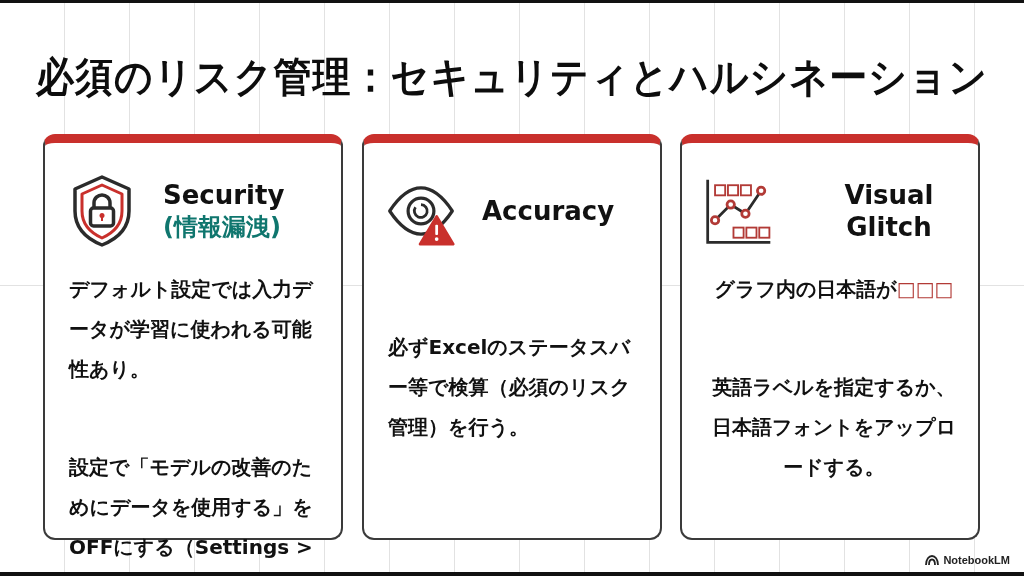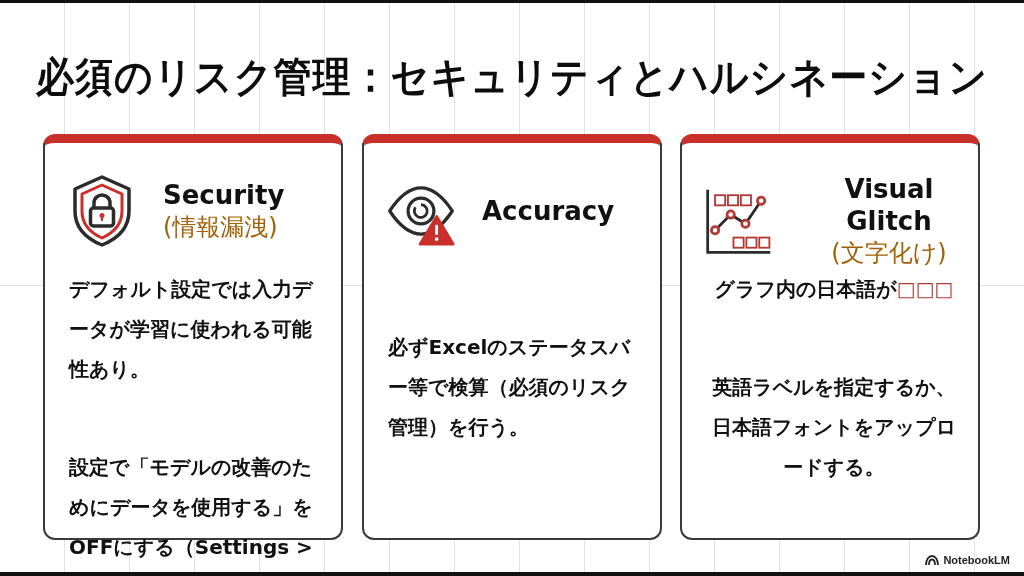--- a/index.html
+++ b/index.html
@@ -46,21 +46,21 @@
       position: absolute;
       left: 22px; top: 30px;
       display: flex; align-items: center;
     }
     .card-icon { width: 70px; height: 76px; flex: 0 0 auto; }
     .card-titles { margin-left: 26px; }
     .card-title-en {
       font-size: 26px; font-weight: bold; line-height: 32px; color: #111;
     }
     .card-title-ja {
-      font-size: 24px; font-weight: normal; line-height: 32px; color: #a16207;
+      font-size: 24px; font-weight: bold; line-height: 32px; color: #0f766e;
     }
     .card-body {
       position: absolute;
       left: 24px; top: 126px; right: 16px;
       font-size: 20px; font-weight: bold; line-height: 40px; color: #111;
     }
     .card-body p.para2 { margin-top: 58px; }
     .tofu { color: #b23a36; font-weight: normal; }
     .watermark {
       position: absolute; right: 14px; bottom: 10px;
@@ -130,21 +130,20 @@
       <rect x="46" y="56" width="11" height="11" fill="none" stroke="#b23a36" stroke-width="2"></rect>
       <rect x="60" y="56" width="11" height="11" fill="none" stroke="#b23a36" stroke-width="2"></rect>
       <polyline points="12,48 29,31 45,41 62,16" fill="none" stroke="#2b2b2b" stroke-width="3"></polyline>
       <circle cx="12" cy="48" r="4" fill="#ffffff" stroke="#b23a36" stroke-width="3"></circle>
       <circle cx="29" cy="31" r="4" fill="#ffffff" stroke="#b23a36" stroke-width="3"></circle>
       <circle cx="45" cy="41" r="4" fill="#ffffff" stroke="#b23a36" stroke-width="3"></circle>
       <circle cx="62" cy="16" r="4" fill="#ffffff" stroke="#b23a36" stroke-width="3"></circle>
     </svg>
     <div class="card-titles">
       <div class="card-title-en">Visual Glitch</div>
-      <div class="card-title-ja">(文字化け)</div>
     </div>
   </div>
   <div class="card-body">
     <p><span>グラフ内の日本語が</span><span class="tofu">□□□</span><br></p>
     <p class="para2">英語ラベルを指定するか、日本語フォントをアップロードする。</p>
   </div>
 </div>
 
 <div class="watermark">
   <svg width="14" height="11" viewBox="0 0 14 11">

